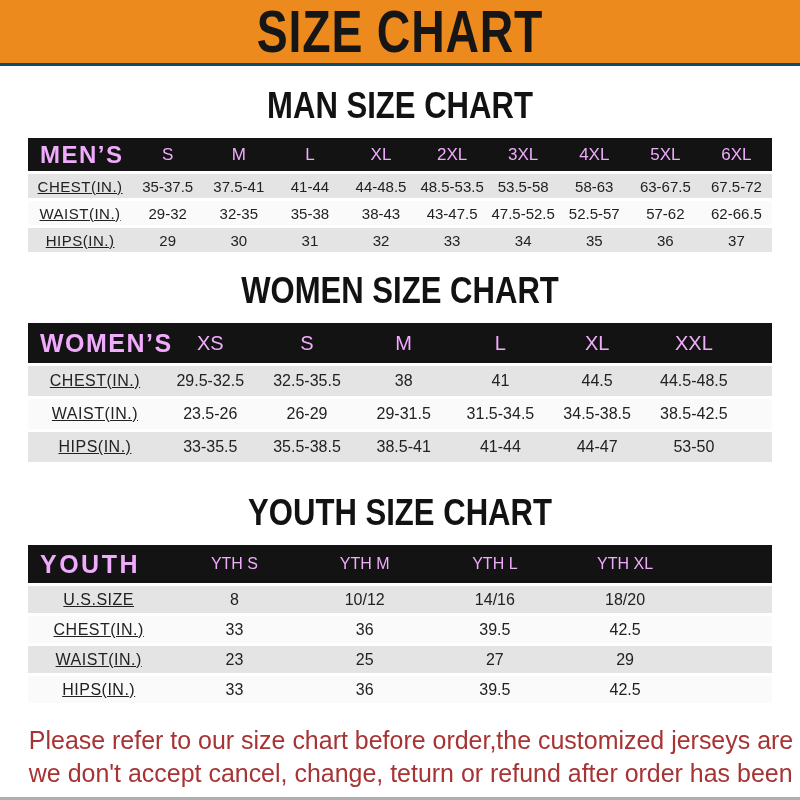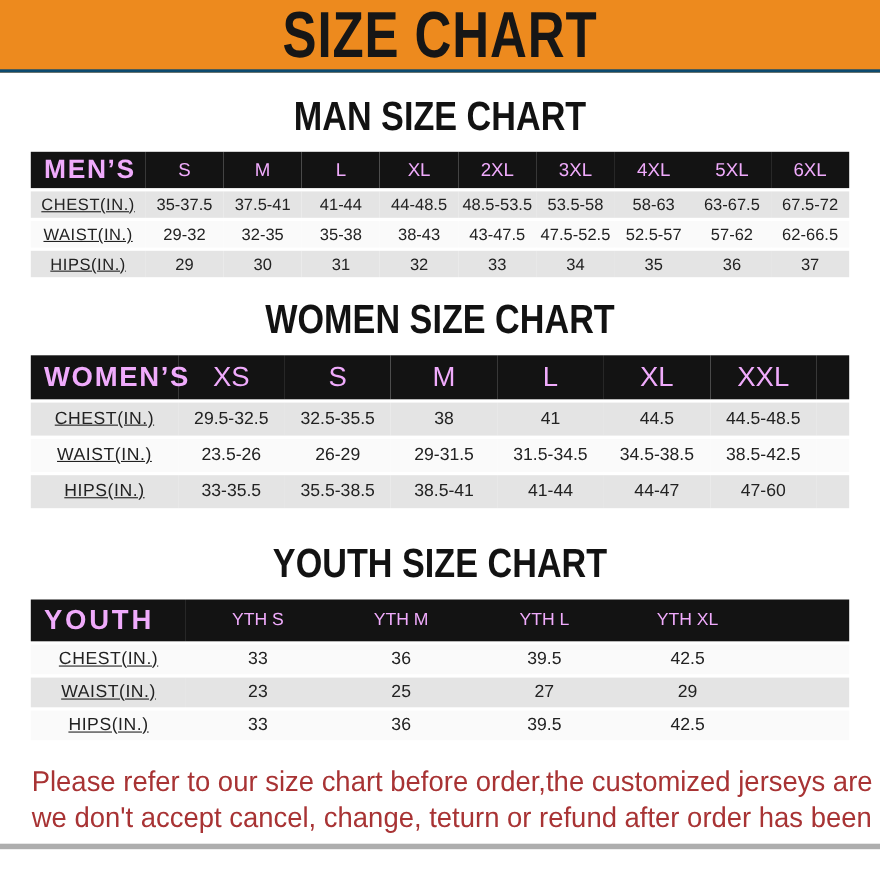--- a/index.html
+++ b/index.html
@@ -55,21 +55,21 @@
   }
   tr.shade td { background: #e4e4e4; }
   tr.light td { background: #fafafa; }
   td.label { letter-spacing: 0.5px; text-decoration: underline; }
   
   .t-men thead th { height: 33px; font-size: 17px; }
   .t-men th.label { font-size: 24px; }
   .t-men tbody td { height: 24px; font-size: 15px; }
   .t-men .label   { width: 14%; }
   
-  .t-women thead th { height: 40px; font-size: 25px; }
+  .t-women thead th { height: 40px; font-size: 20px; }
   .t-women th.label { font-size: 25px; }
   .t-women tbody td { height: 30px; font-size: 16px; }
   .t-women .label   { width: 18%; margin-top: 28px; }
   .t-women .spacer  { width: 4%; }
   
   .t-youth thead th { height: 38px; font-size: 16px; }
   .t-youth th.label { font-size: 25px; letter-spacing: 2.5px; }
   .t-youth tbody td { height: 27px; font-size: 16px; }
   .t-youth .label   { width: 19%; }
   .t-youth .spacer  { width: 11%; }
@@ -185,39 +185,47 @@
         <td class="val">38.5-42.5</td>
         <td class="spacer"></td>
       </tr>
       <tr class="shade">
         <td class="label">HIPS(IN.)</td>
         <td class="val">33-35.5</td>
         <td class="val">35.5-38.5</td>
         <td class="val">38.5-41</td>
         <td class="val">41-44</td>
         <td class="val">44-47</td>
-        <td class="val">47-60</td>
+        <td class="val">53-50</td>
         <td class="spacer"></td>
       </tr>
     </tbody>
   </table>
 
 <h2 class="section-heading" id="youth-heading">YOUTH SIZE CHART</h2>
 <table class="t-youth">
     <thead>
       <tr>
         <th class="label">YOUTH</th>
         <th class="col">YTH S</th>
         <th class="col">YTH M</th>
         <th class="col">YTH L</th>
         <th class="col">YTH XL</th>
         <th class="spacer"></th>
       </tr>
     </thead>
     <tbody>
+      <tr class="shade">
+        <td class="label">U.S.SIZE</td>
+        <td class="val">8</td>
+        <td class="val">10/12</td>
+        <td class="val">14/16</td>
+        <td class="val">18/20</td>
+        <td class="spacer"></td>
+      </tr>
       <tr class="light">
         <td class="label">CHEST(IN.)</td>
         <td class="val">33</td>
         <td class="val">36</td>
         <td class="val">39.5</td>
         <td class="val">42.5</td>
         <td class="spacer"></td>
       </tr>
       <tr class="shade">
         <td class="label">WAIST(IN.)</td>

